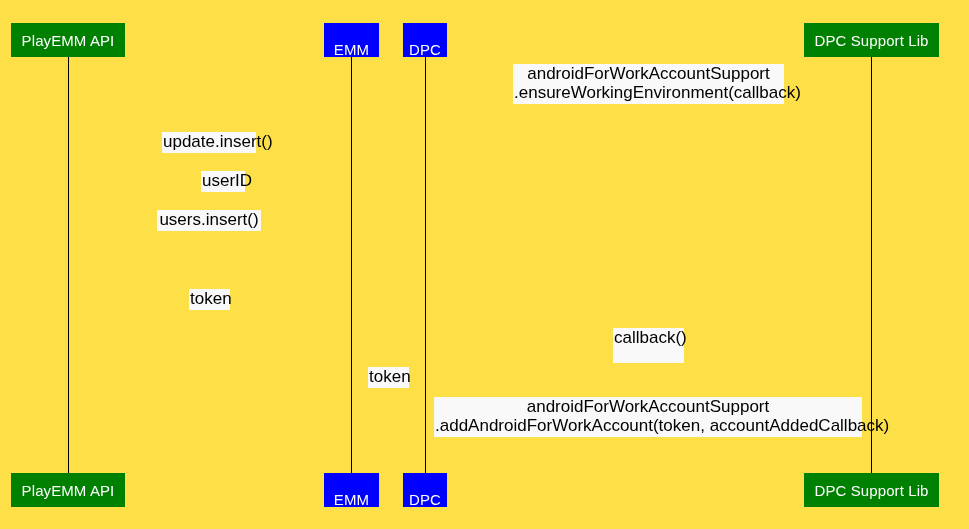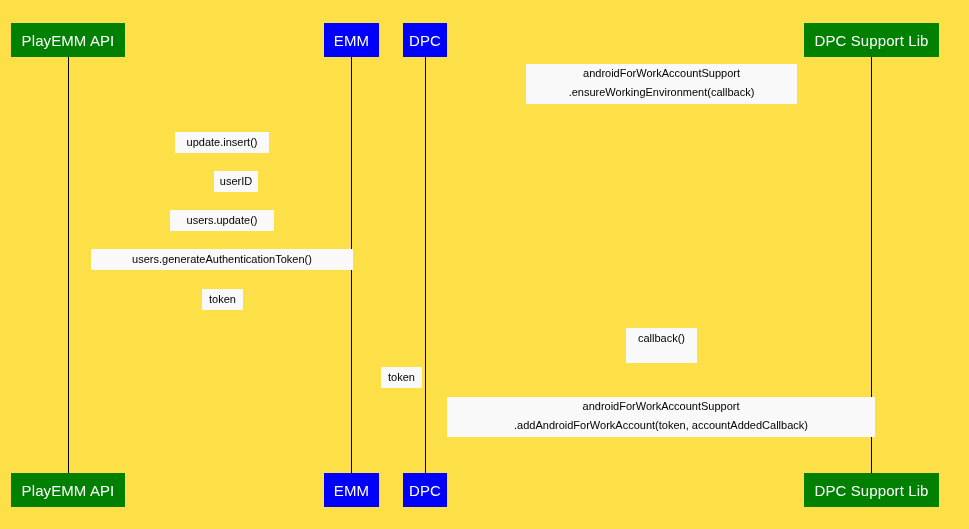--- a/index.html
+++ b/index.html
@@ -21,39 +21,38 @@
     display: flex;
     align-items: center;
     justify-content: center;
     color: #ffffff;
     font-size: 15px;
     line-height: 1;
     white-space: nowrap;
     letter-spacing: 0.1px;
   }
   .lifeline-box.green { background: #008000; }
-  .lifeline-box.blue  { background: #0000ff; }
+  .lifeline-box.blue  { background: #0000ff; align-items: flex-end; }
 
   .lifeline-stem {
     position: absolute;
     width: 1px;
     background: #000000;
   }
 
   .msg-label {
     position: absolute;
     box-sizing: border-box;
     background: #f9f9f9;
     color: #000000;
-    font-size: 11px;
+    font-size: 17px;
     line-height: 19px;
     text-align: center;
     white-space: pre;
     padding: 0 1px;
-    margin-left: 13px;
   }
   .msg-label.single { line-height: 20px; }
 </style>
 </head>
 <body>
 
 <div id="diagram">
 
   <div class="lifeline-stem" style="left:68px; top:57px; height:416px;"></div>
   <div class="lifeline-stem" style="left:351px; top:57px; height:416px;"></div>
@@ -73,23 +72,22 @@
     <span>DPC Support Lib</span>
   </div>
 
   <div class="msg-label" style="left:513px; top:64px; width:271px; height:40px;">androidForWorkAccountSupport
 .ensureWorkingEnvironment(callback)</div>
 
   <div class="msg-label single" style="left:162px; top:132px; width:94px; height:21px;">update.insert()</div>
 
   <div class="msg-label single" style="left:201px; top:171px; width:44px; height:21px;">userID</div>
 
-  <div class="msg-label single" style="left:157px; top:210px; width:104px; height:21px;">users.update()</div>
+  <div class="msg-label single" style="left:157px; top:210px; width:104px; height:21px;">users.insert()</div>
 
-  <div class="msg-label single" style="left:78px; top:249px; width:262px; height:21px;">users.generateAuthenticationToken()</div>
 
   <div class="msg-label single" style="left:189px; top:289px; width:41px; height:21px;">token</div>
 
   <div class="msg-label single" style="left:613px; top:328px; width:71px; height:35px;">callback()</div>
 
   <div class="msg-label single" style="left:368px; top:367px; width:41px; height:21px;">token</div>
 
   <div class="msg-label" style="left:434px; top:397px; width:428px; height:40px;">androidForWorkAccountSupport
 .addAndroidForWorkAccount(token, accountAddedCallback)</div>
 

